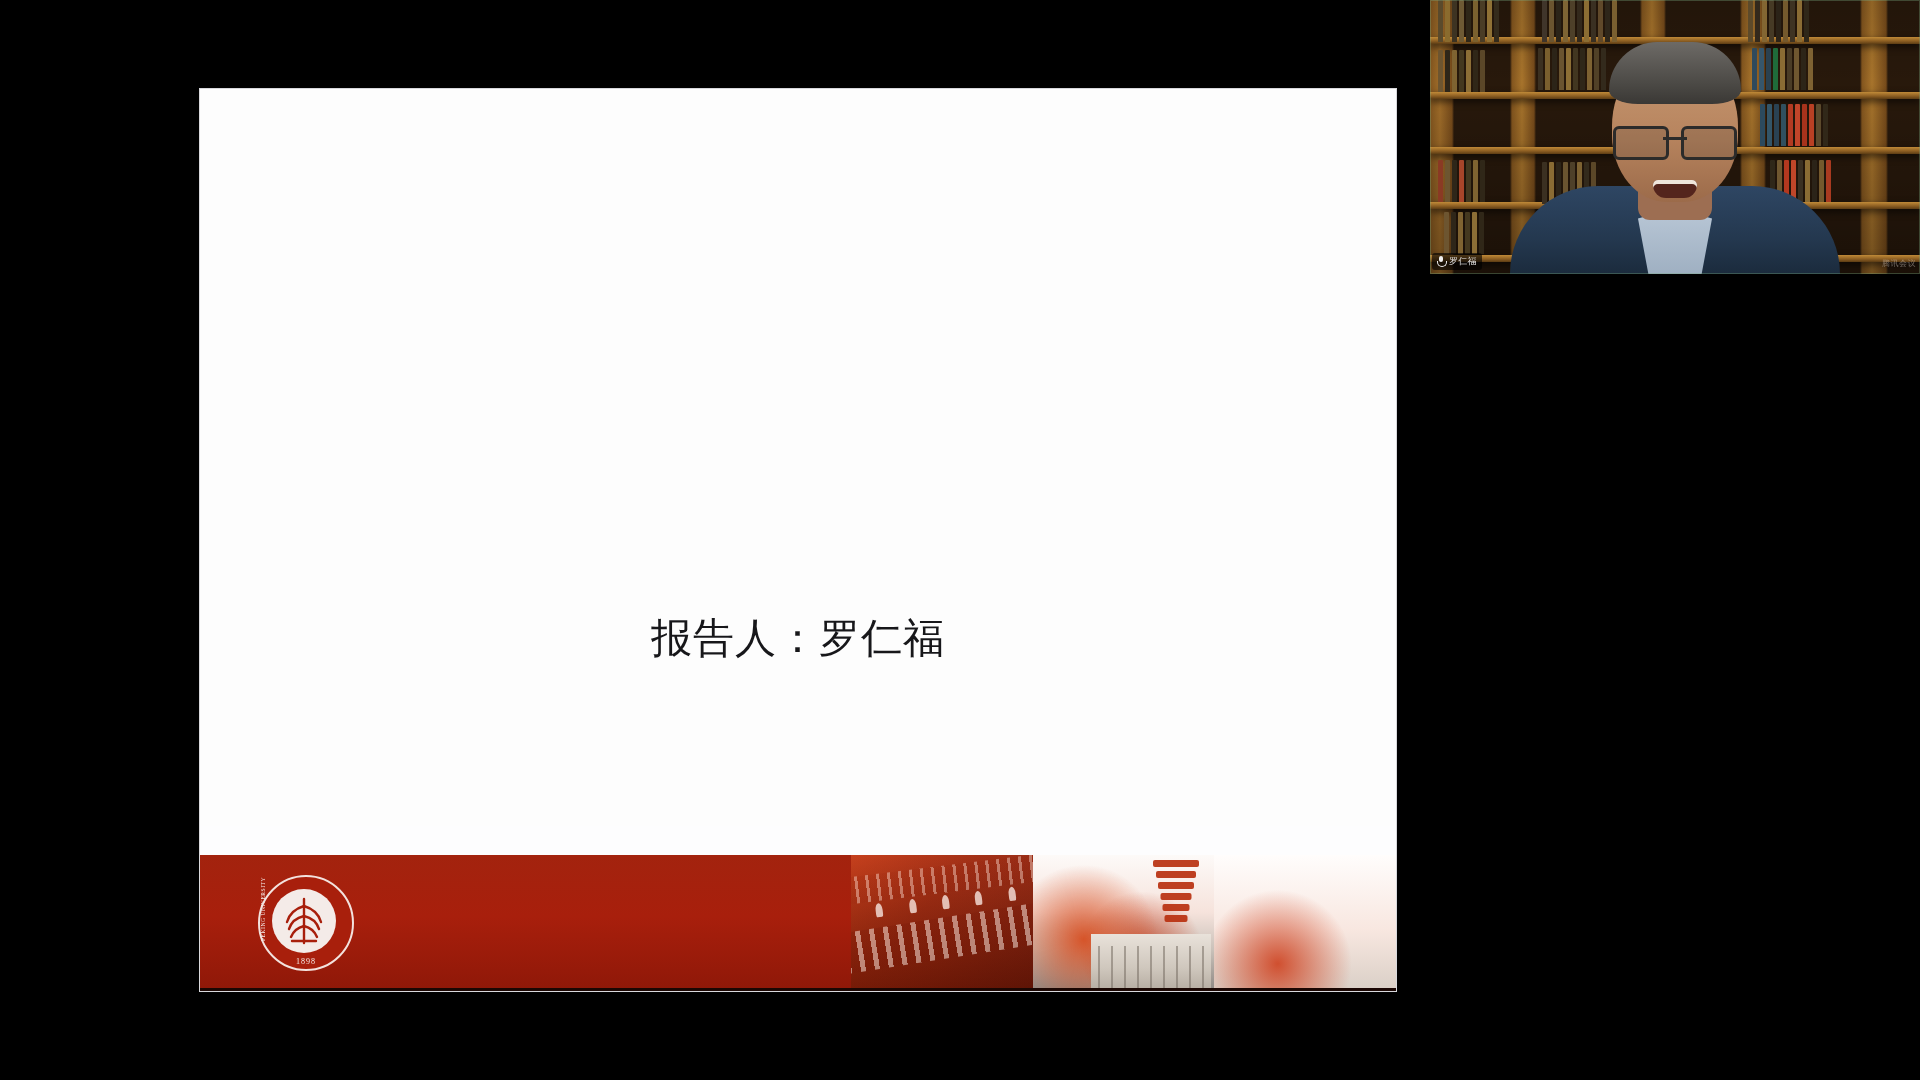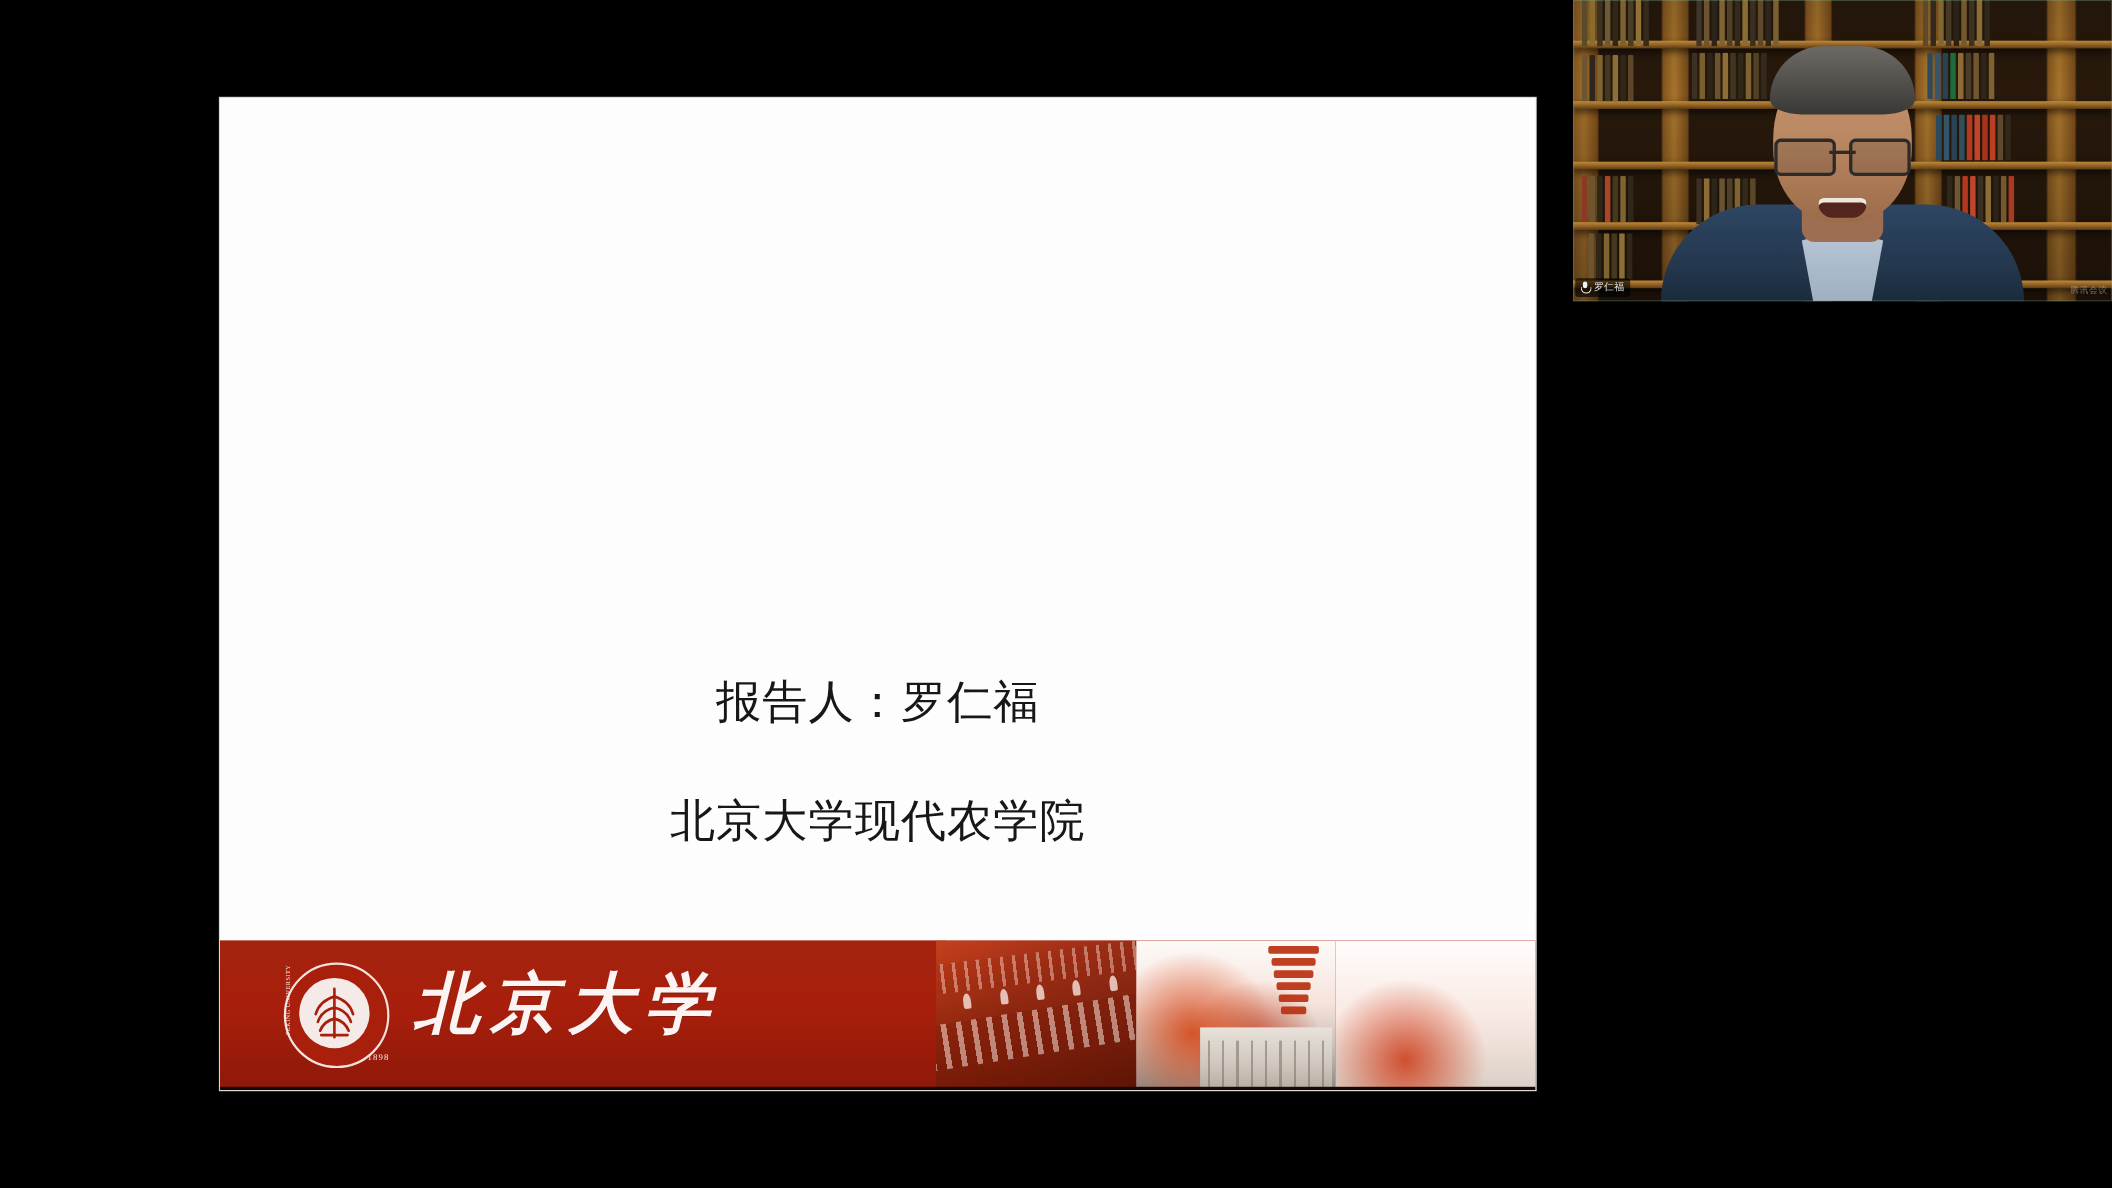--- a/index.html
+++ b/index.html
@@ -136,21 +136,21 @@
     letter-spacing: 0.5px;
     color: #f6ebe8;
     transform-origin: 0 0;
     font-family: "Liberation Serif", "DejaVu Serif", serif;
     white-space: nowrap;
   }
   #pku-year {
     position: absolute;
     left: 0; right: 0;
     bottom: 5px;
-    text-align: right;
+    text-align: center;
     font-size: 8px;
     color: #f6ebe8;
     letter-spacing: 1px;
     font-family: "Liberation Serif", "DejaVu Serif", serif;
     margin-top: 24px;
   }
 
   
   #pku-wordmark {
     position: absolute;
@@ -502,21 +502,20 @@
 <body>
 
 <div id="stage">
 
   <div id="slide">
 
     <div id="slide-body">
 
       <div class="slide-presenter">报告人：罗仁福</div>
 
-      <div class="slide-affiliation">北京大学现代农学院</div>
     </div>
 
     <div id="slide-footer">
       <div id="footer-red-base"></div>
 
       <div id="pku-logo">
         <div id="pku-seal-outer"></div>
         <div id="pku-seal-inner"></div>
         <svg id="pku-seal-glyph" viewBox="0 0 64 64">
           <g stroke="#a81f0c" stroke-width="2.4" fill="none" stroke-linecap="round">
@@ -529,21 +528,20 @@
             <path d="M32 37 C40 39 43 43 45 48"></path>
             <path d="M20 52 L44 52"></path>
           </g>
         </svg>
         <div class="seal-ring-text">
           <span style="transform: rotate(-90deg) translate(-18px,-46px); font-size:5.6px;">PEKING UNIVERSITY</span>
         </div>
         <div id="pku-year">1898</div>
       </div>
 
-      <div id="pku-wordmark">北京大学</div>
 
       <div id="footer-photos">
         <div class="photo-panel" id="photo-roof">
           <div id="roof-figures">
             <i></i>
               <i></i>
               <i></i>
               <i></i>
               <i></i>
           </div>

